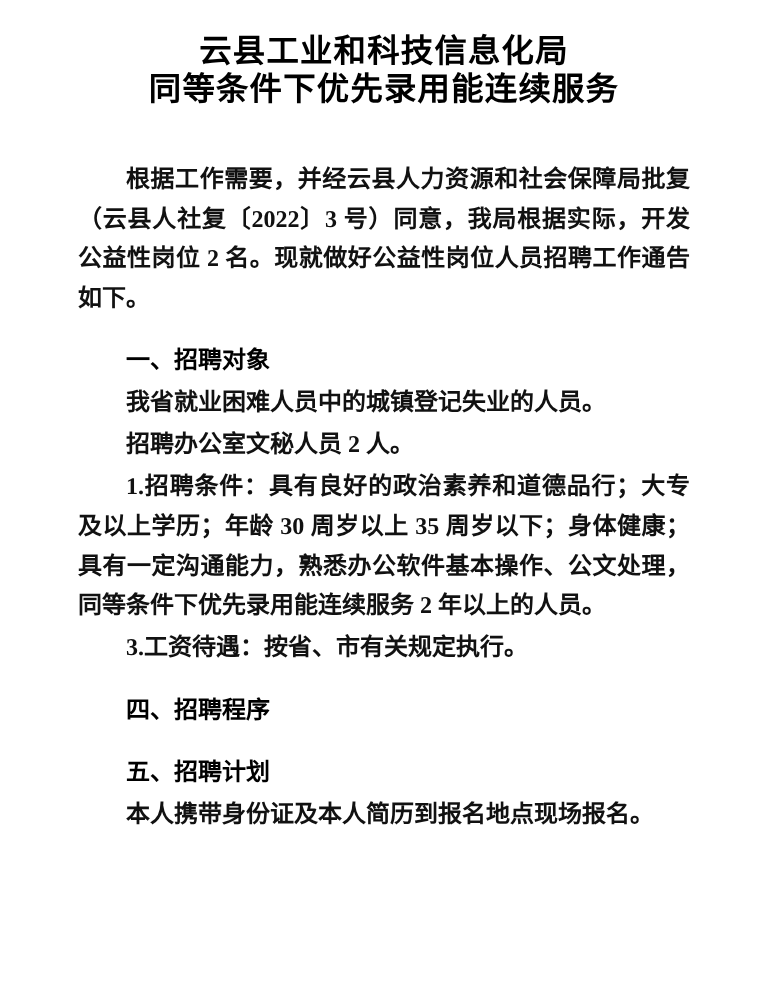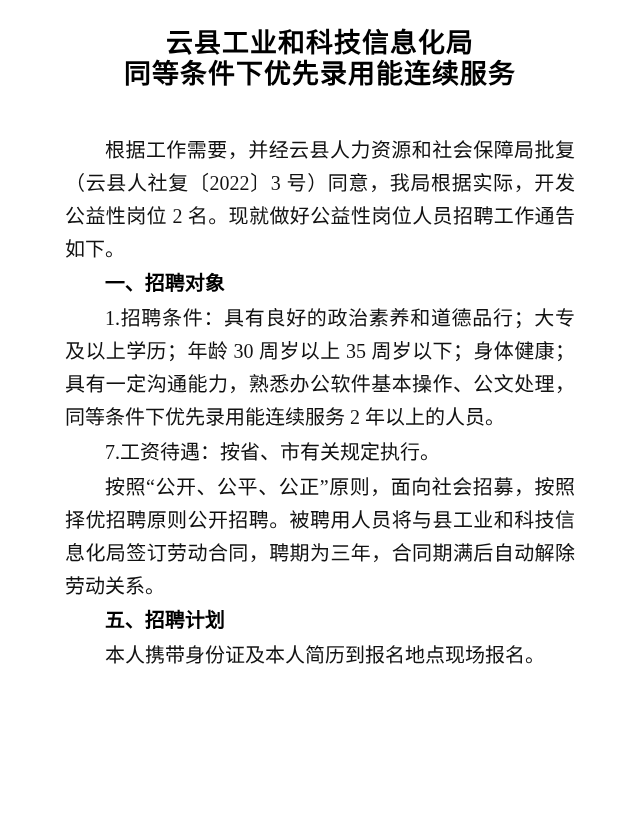--- a/index.html
+++ b/index.html
@@ -29,24 +29,24 @@
   .doc-body {
     margin-top: 44px;
     color: #111111;
     font-size: 20px;
     line-height: 33px;
     text-align: justify;
   }
   .para {
     margin: 2px 0 0 0;
     text-indent: 2em;
-    font-weight: normal;
+    font-weight: bold;
   }
   .section-heading {
-    margin: 1px 0 0 0;
+    margin: 19px 0 0 0;
     text-indent: 2em;
     font-weight: bold;
     color: #000000;
   }
 </style>
 </head>
 <body>
 
 <div class="page">
 
@@ -54,32 +54,34 @@
     <div>云县工业和科技信息化局</div>
     <div>同等条件下优先录用能连续服务</div>
   </div>
 
   <div class="doc-body">
 
     <p class="para">根据工作需要，并经云县人力资源和社会保障局批复（云县人社复〔2022〕3 号）同意，我局根据实际，开发公益性岗位 2 名。现就做好公益性岗位人员招聘工作通告如下。</p>
 
     <div>
       <p class="section-heading">一、招聘对象</p>
+      <p class="para">我省就业困难人员中的城镇登记失业的人员。</p>
     </div>
 
     <div>
+      <p class="para">招聘办公室文秘人员 2 人。</p>
     </div>
 
     <div>
       <p class="para">1.招聘条件：具有良好的政治素养和道德品行；大专及以上学历；年龄 30 周岁以上 35 周岁以下；身体健康；具有一定沟通能力，熟悉办公软件基本操作、公文处理，同等条件下优先录用能连续服务 2 年以上的人员。</p>
-      <p class="para">7.工资待遇：按省、市有关规定执行。</p>
+      <p class="para">3.工资待遇：按省、市有关规定执行。</p>
     </div>
 
     <div>
-      <p class="para">按照“公开、公平、公正”原则，面向社会招募，按照择优招聘原则公开招聘。被聘用人员将与县工业和科技信息化局签订劳动合同，聘期为三年，合同期满后自动解除劳动关系。</p>
+      <p class="section-heading">四、招聘程序</p>
     </div>
 
     <div>
       <p class="section-heading">五、招聘计划</p>
       <p class="para">本人携带身份证及本人简历到报名地点现场报名。</p>
     </div>
 
   </div>
 </div>
 

